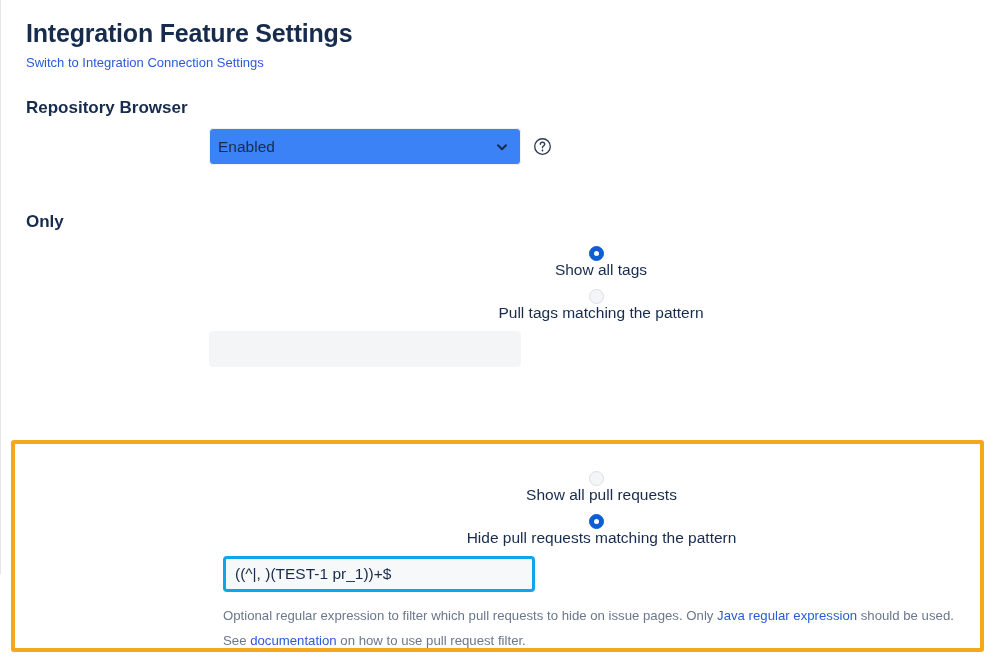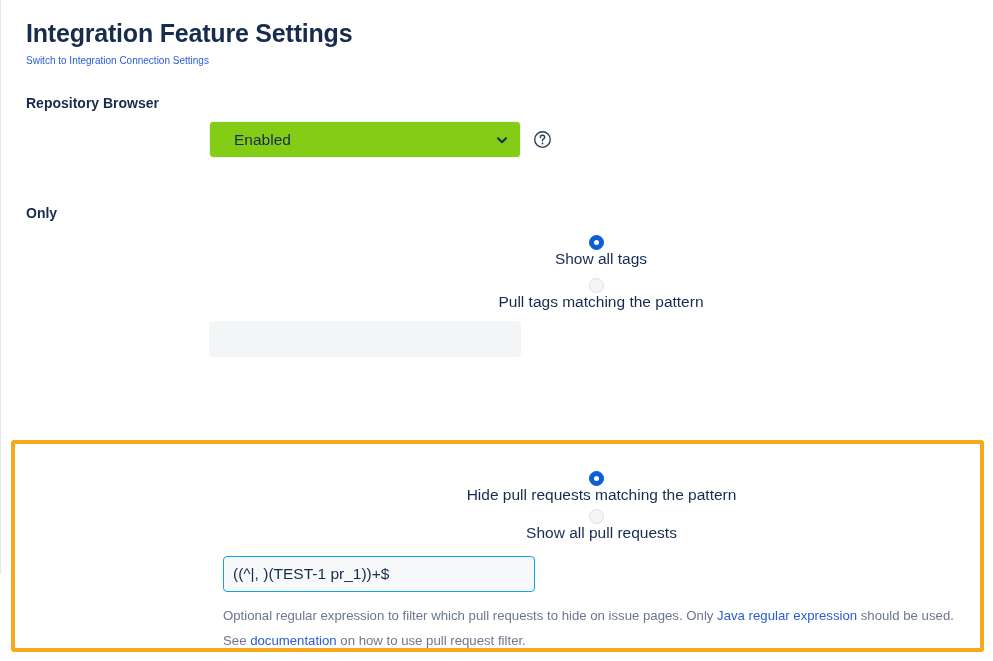--- a/index.html
+++ b/index.html
@@ -32,59 +32,59 @@
     font-size: 25px;
     font-weight: bold;
     color: #172B4D;
     letter-spacing: -0.2px;
     margin: 0;
     line-height: 1.2;
   }
   .switch-link {
     display: inline-block;
     margin-top: 7px;
-    font-size: 10px;
+    font-size: 13px;
     color: #2a5bd7;
     text-decoration: none;
     line-height: 1.2;
   }
 
   
   .section {
     padding-left: 25px;
     position: relative;
   }
   .section-title {
-    font-size: 14px;
+    font-size: 17px;
     font-weight: bold;
     color: #172B4D;
     margin: 0;
     line-height: 1.3;
   }
   .section-body {
     margin-left: 183px;
     padding-top: 9px;
   }
 
   
   .select-wrap {
     display: flex;
     align-items: center;
   }
   .select {
     position: relative;
     width: 312px;
     height: 37px;
-    background: #84cc16;
+    background: #3b82f6;
     border: 1px solid #f1f2f4;
     border-radius: 4px;
     box-sizing: border-box;
     display: flex;
     align-items: center;
-    padding: 0 30px 0 24px;
+    padding: 0 30px 0 8px;
     font-size: 15.5px;
     color: #172B4D;
     cursor: pointer;
   }
   .select .chevron {
     position: absolute;
     right: 11px;
     top: 50%;
     transform: translateY(-50%);
     display: block;
@@ -154,21 +154,21 @@
     padding: 0 9px;
     margin-top: 5px;
     outline: none;
   }
   .text-input.disabled {
     background: #f4f5f7;
     border: 1px solid #f4f5f7;
   }
   .text-input.enabled {
     background: #f7f8f9;
-    border: 1px solid #0ea5e9;
+    border: 3px solid #0ea5e9;
   }
 
   
   .help-text {
     margin-top: 12px;
     font-size: 13.2px;
     line-height: 1.85;
     color: #6b778c;
     max-width: 760px;
   }
@@ -249,30 +249,30 @@
 
       <input class="text-input disabled" type="text" value="" style="">
 
     </div>
   </div>
 
   <div class="highlight-box">
     <div class="section">
       <div class="section-body" style="padding-top:12px;">
 
+        <div class="radio-row">
+          <span class="radio off"></span>
+          <span class="radio-label muted">Show all pull requests</span>
+        </div>
+
         <div class="radio-row" style="margin-bottom:4px;">
           <span class="radio on"></span>
           <span class="radio-label">Hide pull requests matching the pattern</span>
         </div>
 
-        <div class="radio-row">
-          <span class="radio off"></span>
-          <span class="radio-label muted">Show all pull requests</span>
-        </div>
-
         <input class="text-input enabled" type="text" value="((^|, )(TEST-1 pr_1))+$" style="">
 
         <div class="help-text">
           <span>Optional regular expression to filter which pull requests to hide on issue pages. Only </span><a href="#">Java regular expression</a><span> should be used. See </span><a href="#">documentation</a><span> on how to use pull request filter.</span>
         </div>
       </div>
     </div>
   </div>
 
 </div>

